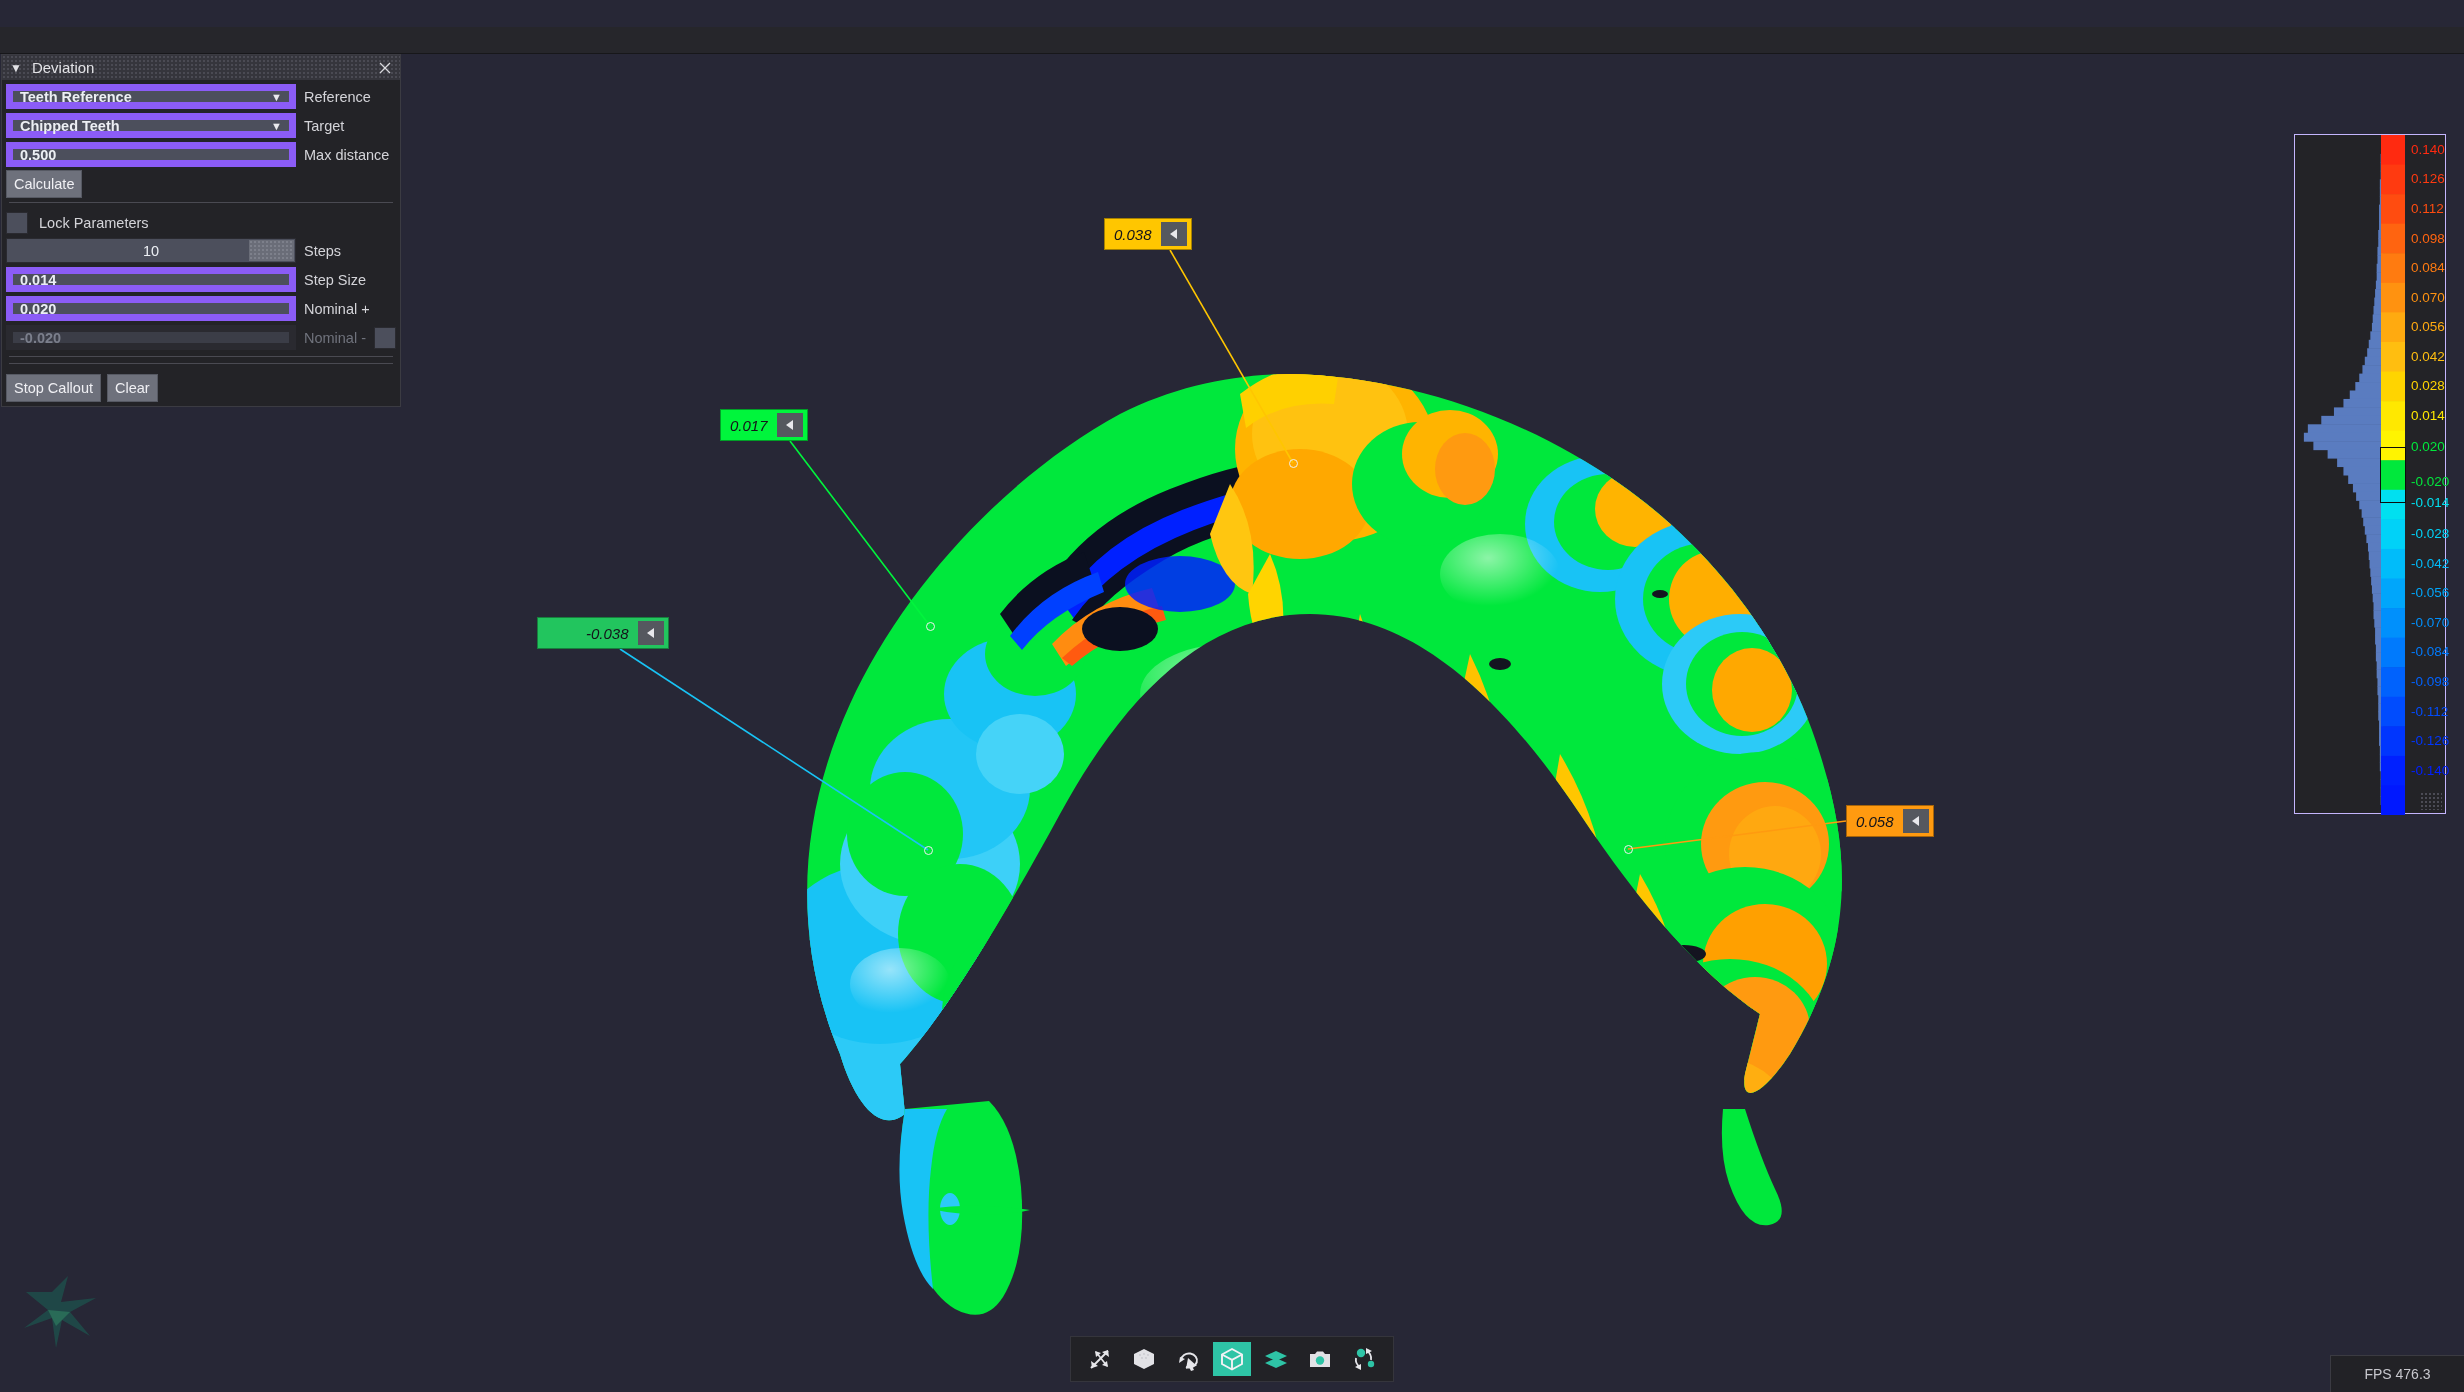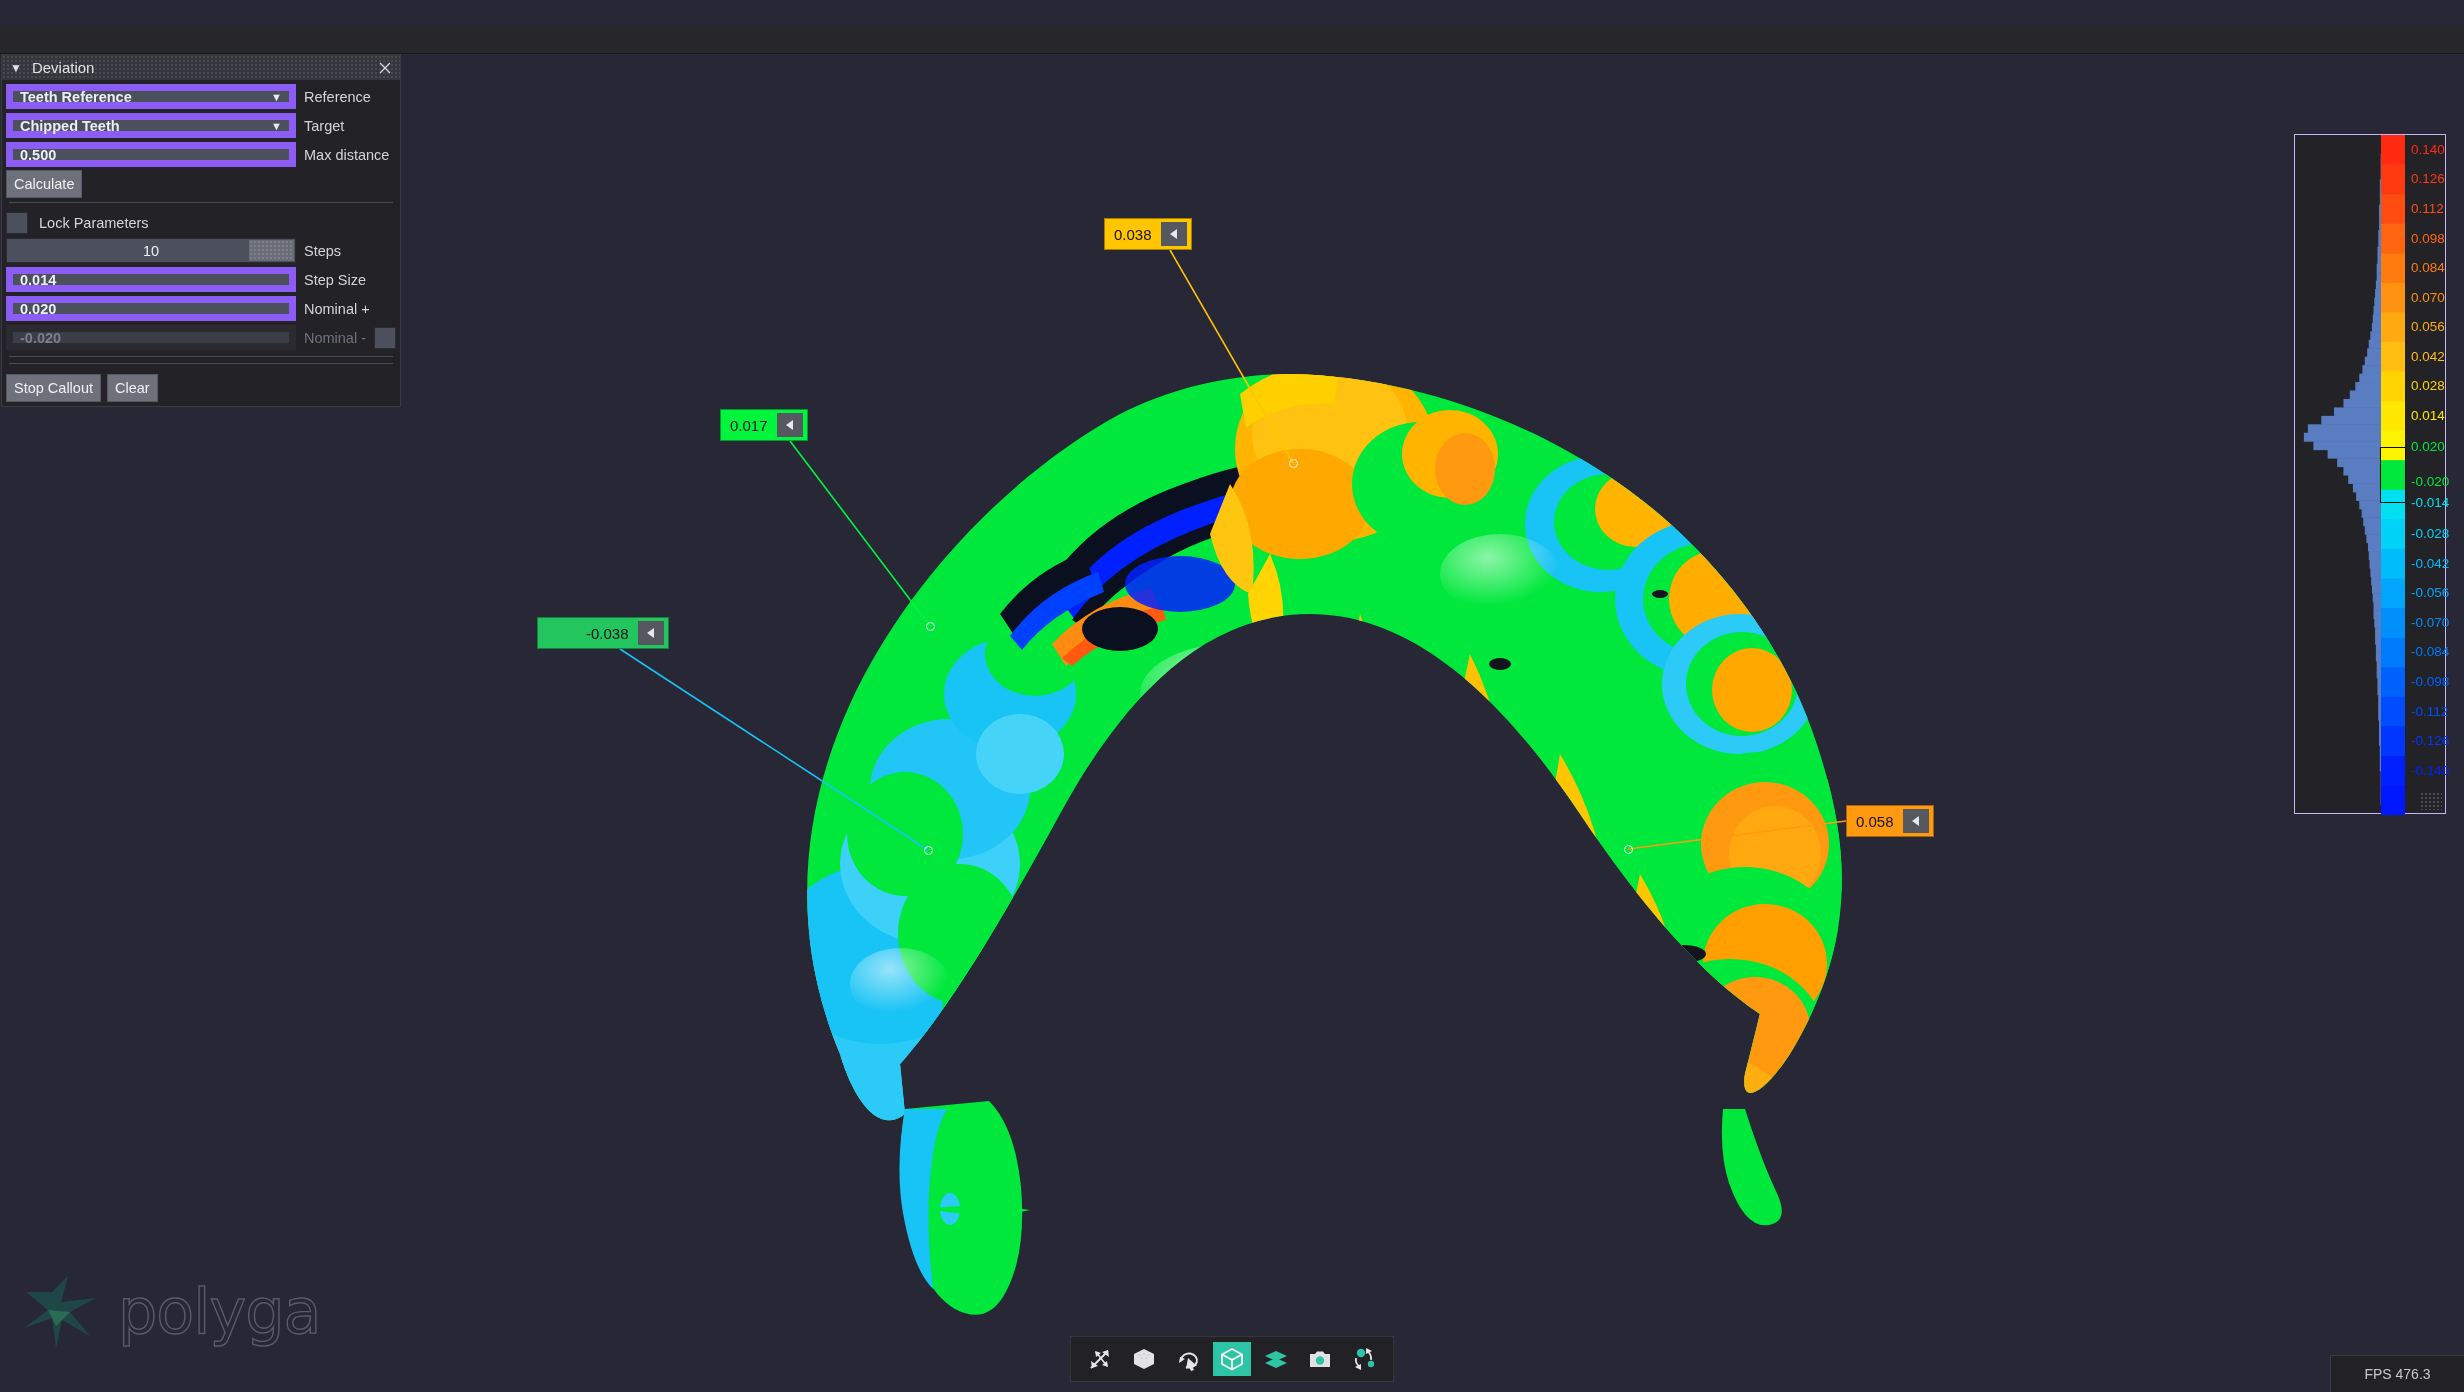--- a/index.html
+++ b/index.html
@@ -116,20 +116,21 @@
 
   
   #model-layer{ position:absolute; inset:0; }
   #model-svg{ position:absolute; left:0; top:0; }
 
   
   .callout{
     position:absolute; display:flex; align-items:center;
     height:32px; padding:0 4px 0 9px; z-index:30;
     border:1px solid rgba(0,0,0,.35);
+    font-style:italic;
   }
   .callout .cval{ font-size:15px; color:#14141a; font-family:"Liberation Sans", sans-serif; }
   .callout .cbtn{
     width:26px; height:24px; margin-left:9px; background:#55585f;
     display:flex; align-items:center; justify-content:center;
   }
   .callout .cbtn svg{ display:block; }
   .leader{ position:absolute; z-index:25; }
   .anchor{
     position:absolute; width:9px; height:9px; border-radius:50%;
@@ -491,21 +492,20 @@
           <div class="cb-label" style="color: rgb(0, 32, 255); top: 628.7px;">-0.140</div>
         </div>
       <div id="cb-corner"></div>
     </div>
 
     <div id="logo">
       <svg width="86" height="86" viewBox="0 0 86 86">
         <path d="M8 24 L34 24 L50 8 L43 34 L78 30 L52 44 L72 68 L44 52 L38 80 L34 50 L6 60 L30 42 Z" fill="#1e4d4a" opacity=".85"></path>
         <path d="M30 42 L52 44 L44 52 L38 58 Z" fill="#2d7a5e" opacity=".7"></path>
       </svg>
-      <div id="logo-text">polyga</div>
     </div>
 
     <div id="toolbar">
       <div class="tool">
         <svg width="26" height="26" viewBox="0 0 26 26">
           <line x1="4" y1="22" x2="21" y2="5" stroke="#e6e6ea" stroke-width="2"></line>
           <polygon points="21,4 22,11 15,6" fill="#e6e6ea"></polygon>
           <polygon points="5,22 4,15 11,20" fill="#e6e6ea"></polygon>
           <line x1="9" y1="6" x2="20" y2="20" stroke="#e6e6ea" stroke-width="1.6"></line>
           <polygon points="8,5 14,7 9,11" fill="#e6e6ea"></polygon>

